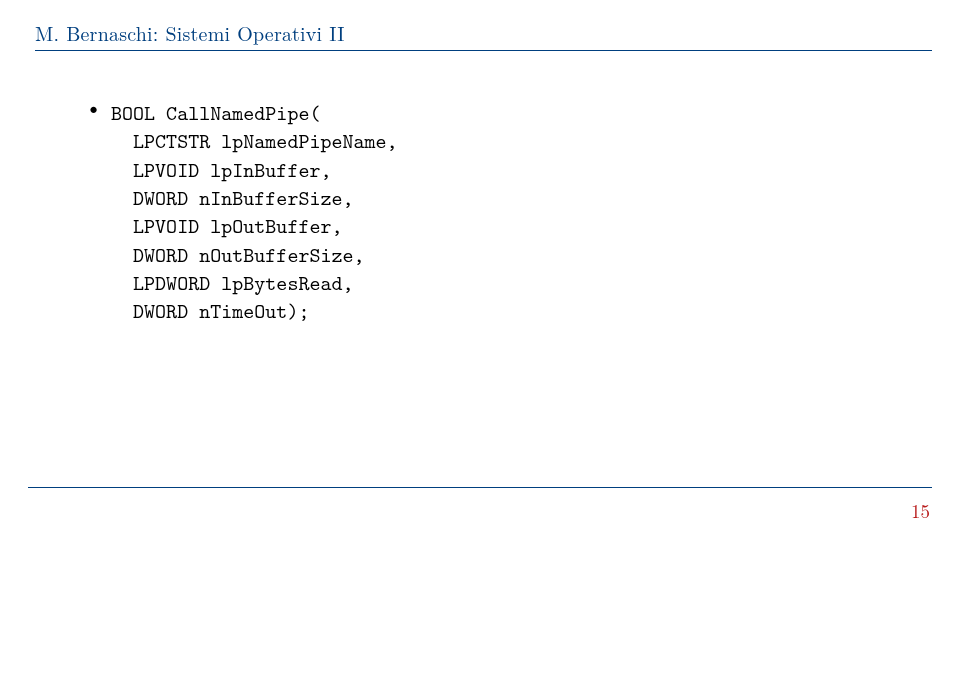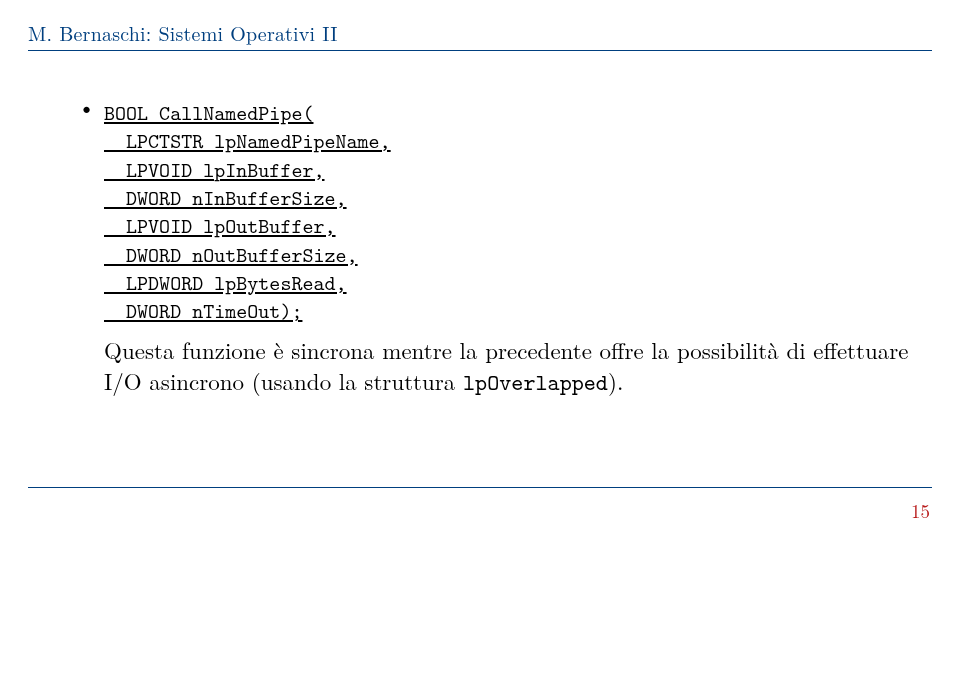--- a/index.html
+++ b/index.html
@@ -10,21 +10,21 @@
     background: #ffffff;
     font-family: "Latin Modern Roman", "CMU Serif", "Times New Roman", serif;
     color: #000;
     -webkit-font-smoothing: antialiased;
   }
   .page {
     position: relative;
     width: 960px;
     height: 540px;
     box-sizing: border-box;
-    padding: 18px 28px 0 28px;
+    padding: 18px 28px 0 35px;
   }
   .header {
     color: #003f7f;
     font-size: 20px;
     letter-spacing: 0.2px;
     padding-bottom: 3px;
   }
   .rule-top {
     border: none;
     border-top: 1.5px solid #003f7f;
@@ -48,21 +48,20 @@
   }
   .bullet-body {
     flex: 1;
   }
   .code-block {
     font-family: "Latin Modern Mono", "CMU Typewriter Text", "Courier New", monospace;
     font-size: 21px;
     line-height: 1.35;
     white-space: pre;
     margin: 8px 0 8px 0;
-    text-decoration: underline;
   }
   .code-inline {
     font-family: "Latin Modern Mono", "CMU Typewriter Text", "Courier New", monospace;
   }
   .para {
     margin-top: 6px;
   }
   .footer-rule {
     position: absolute;
     left: 28px;
@@ -94,20 +93,19 @@
 
         <div class="code-block"><span>BOOL CallNamedPipe(</span>
 <span>  LPCTSTR lpNamedPipeName,</span>
 <span>  LPVOID lpInBuffer,</span>
 <span>  DWORD nInBufferSize,</span>
 <span>  LPVOID lpOutBuffer,</span>
 <span>  DWORD nOutBufferSize,</span>
 <span>  LPDWORD lpBytesRead,</span>
 <span>  DWORD nTimeOut);</span></div>
 
-        <div class="para"><span>Questa funzione </span><span>è</span><span> sincrona mentre la precedente offre la possibilit</span><span>à</span><span> di effettuare I/O asincrono (usando la struttura </span><span class="code-inline">lpOverlapped</span><span>).</span></div>
       </div>
     </div>
   </div>
 
   <hr class="footer-rule">
   <div class="page-number">15</div>
 </div>
 
 </body></html>

